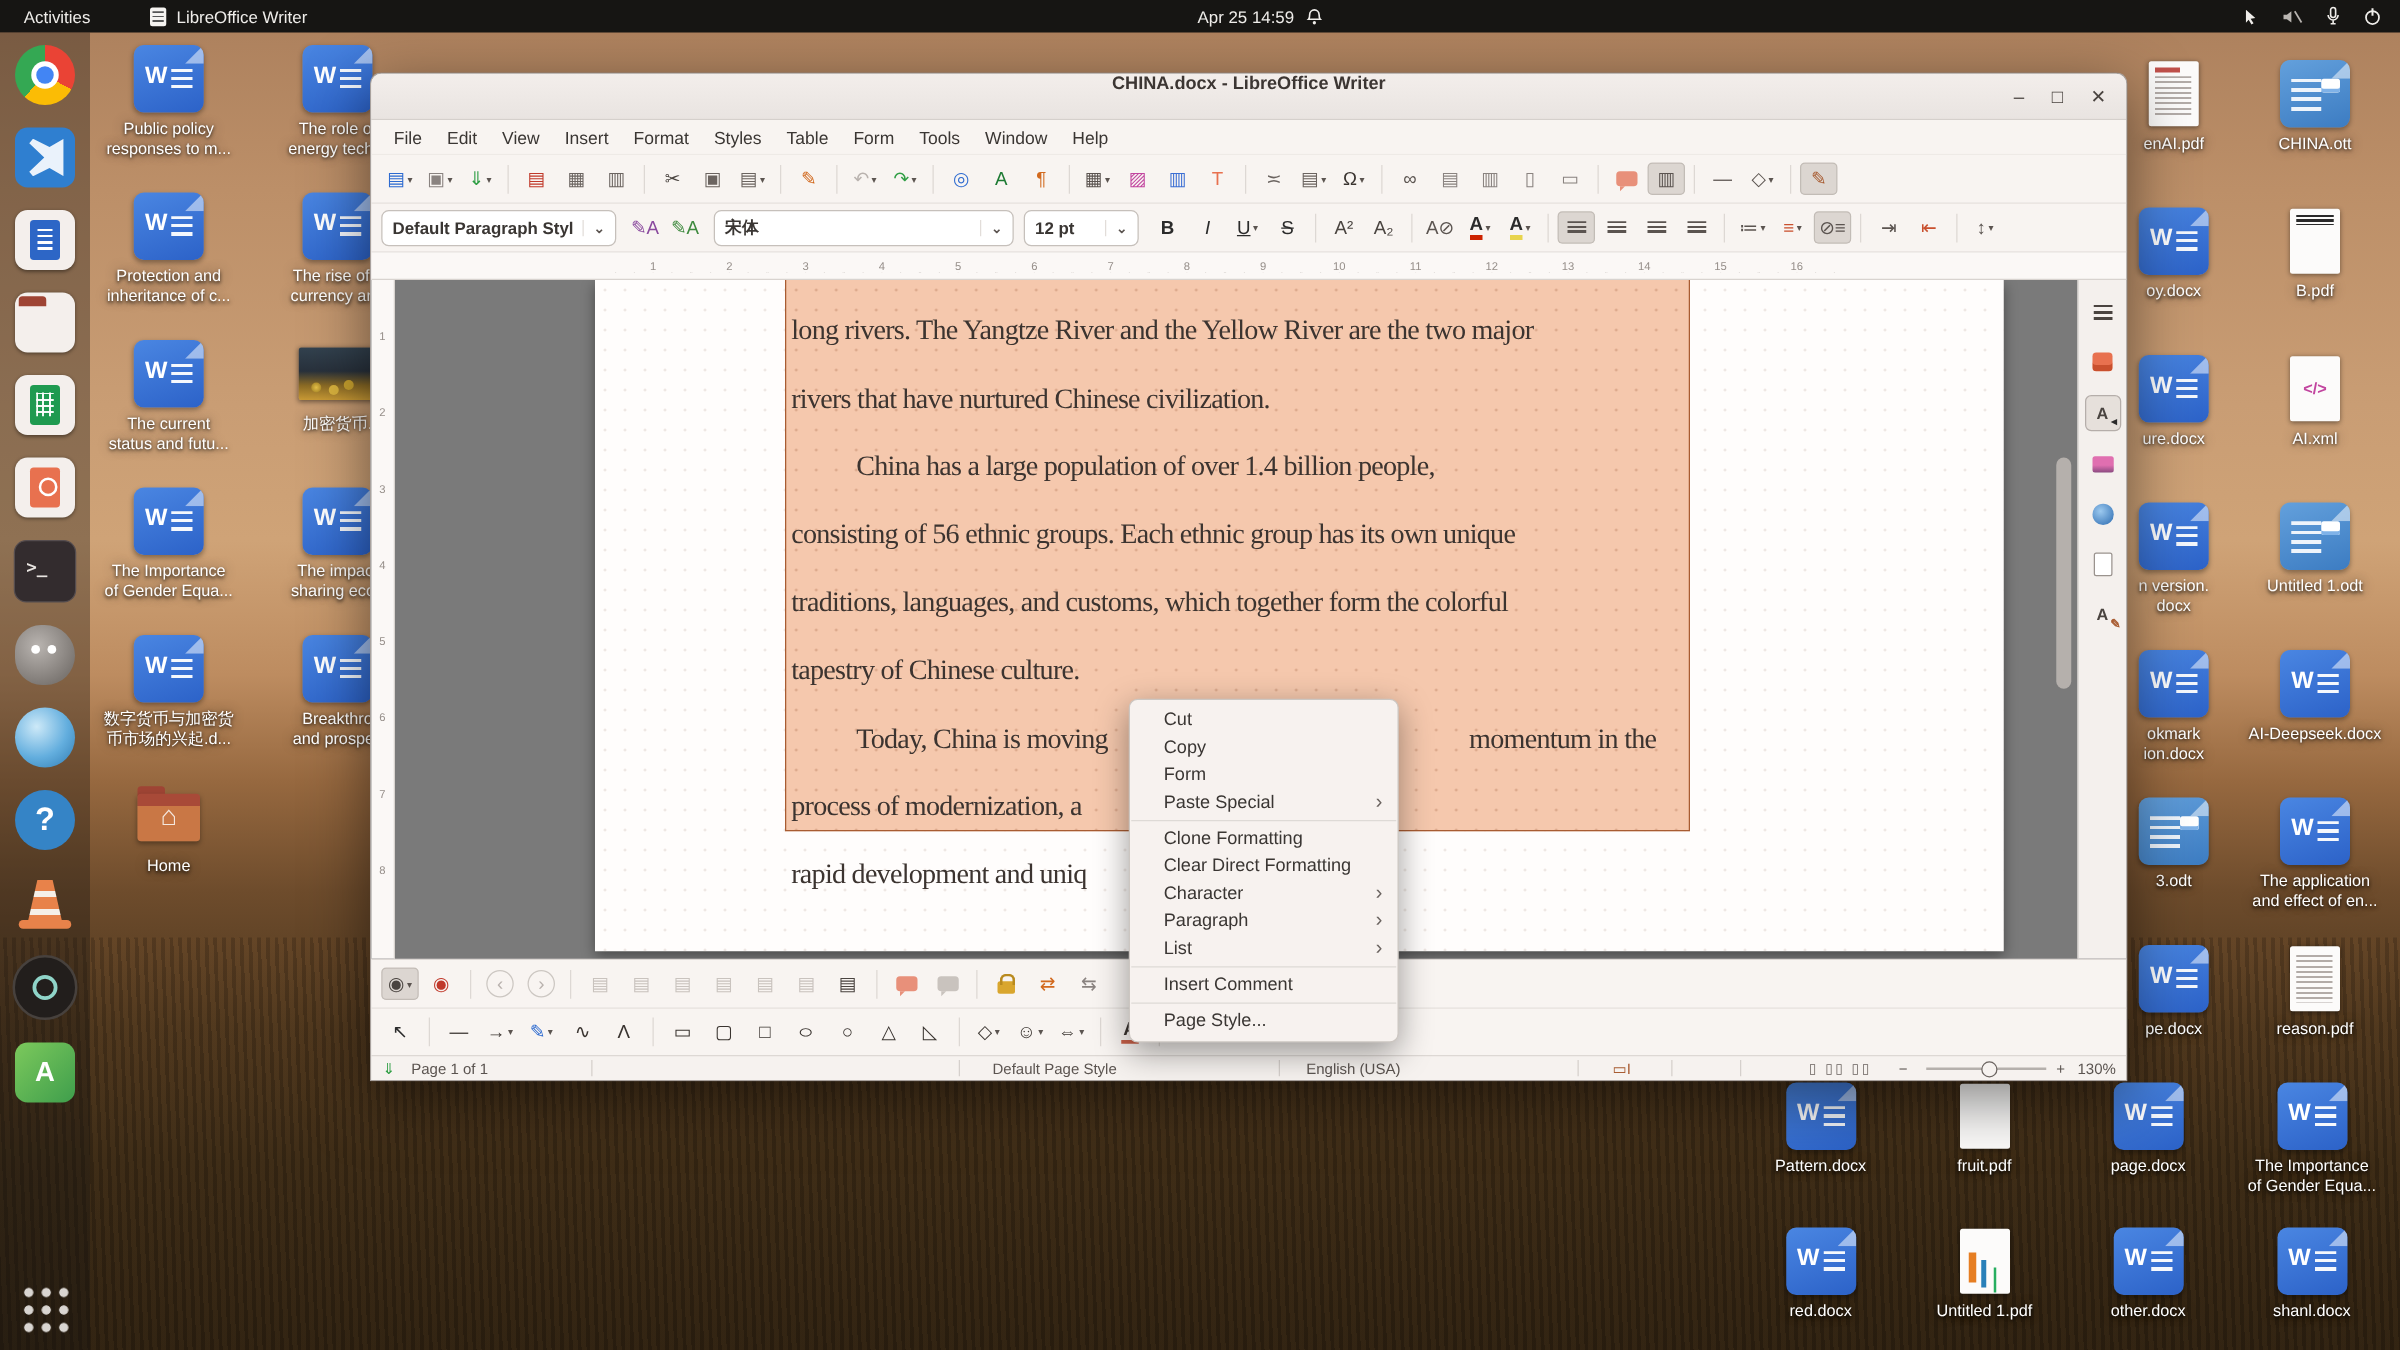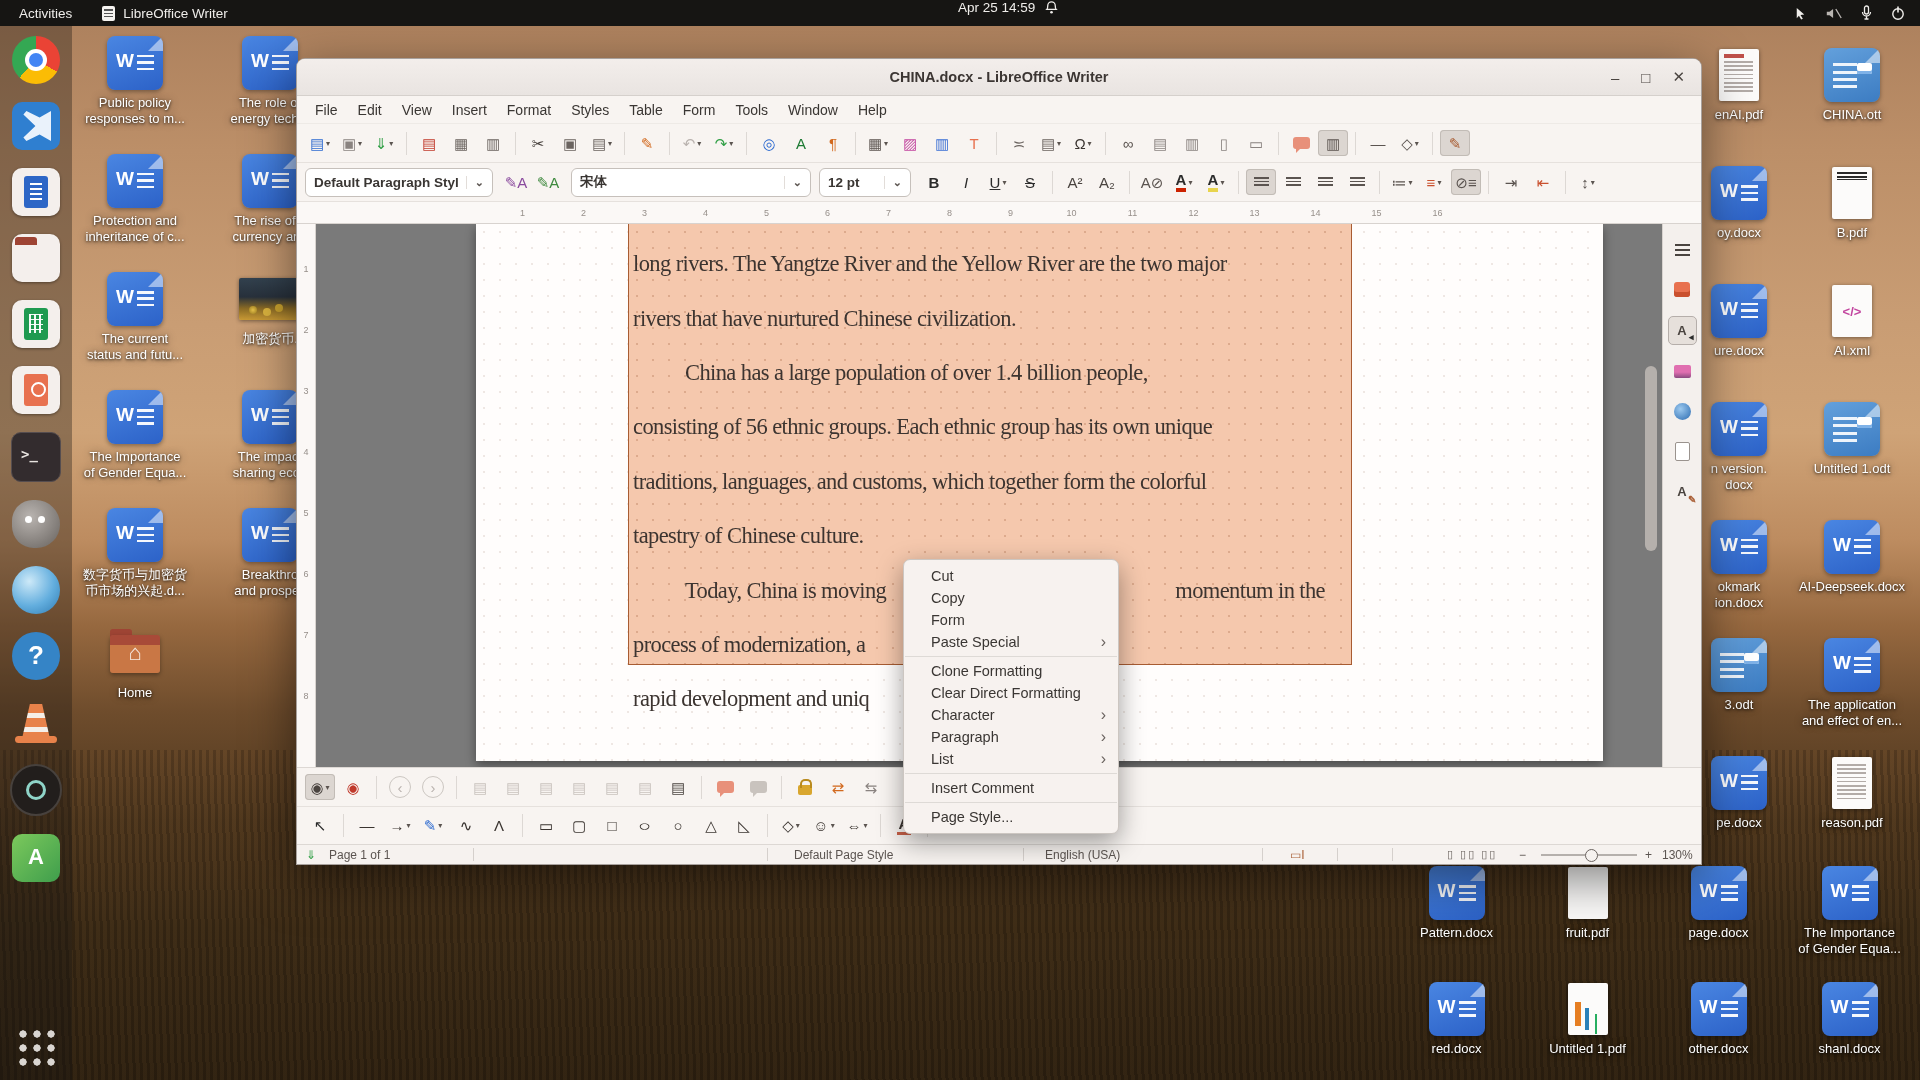--- a/index.html
+++ b/index.html
@@ -8,26 +8,26 @@
   
   .wallpaper{position:absolute;inset:0;
     background:linear-gradient(180deg,#ab7f5c 0%,#bc8f68 14%,#c99d74 30%,#cfa377 40%,
       #bd8c60 50%,#96683f 58%,#6e4c2c 66%,#4e371e 76%,#3a2a16 86%,#2c2011 100%);}
   .grass{position:absolute;left:0;right:0;bottom:0;height:330px;
     background:repeating-linear-gradient(88deg,rgba(25,15,5,.28) 0 3px,rgba(120,80,35,.10) 3px 7px);
     opacity:.8;}
   
   .topbar{position:absolute;left:0;top:0;width:1920px;height:26px;background:#161513;
     color:#efedea;display:flex;align-items:center;font-size:13.5px;z-index:40;}
-  .tb-left{display:flex;align-items:center;gap:30px;padding-left:19px;}
+  .tb-left{display:flex;align-items:center;gap:48px;padding-left:19px;}
   .tb-app{display:flex;align-items:center;gap:8px;}
   .doc-mini{width:13px;height:15px;background:#f5f3f0;border-radius:2px;position:relative;}
   .doc-mini::before{content:"";position:absolute;left:2px;top:3px;right:2px;height:9px;
     background:repeating-linear-gradient(to bottom,#555 0 1.5px,transparent 1.5px 3.5px);}
-  .tb-clock{position:absolute;left:958px;top:0;height:26px;display:flex;gap:9px;}
+  .tb-clock{position:absolute;left:958px;top:0;height:26px;display:flex;align-items:center;gap:9px;}
   .tb-right{position:absolute;right:14px;top:0;height:26px;display:flex;align-items:center;gap:17px;}
   .tb-right svg{display:block;}
   
   .dock{position:absolute;left:0;top:26px;bottom:0;width:72px;z-index:30;
     background:rgba(24,20,17,.35);display:flex;flex-direction:column;align-items:center;
     padding-top:10px;gap:18px;}
   .dk{width:48px;height:48px;position:relative;flex:none;}
   .dk-chrome{background:conic-gradient(#ea4335 0 33%,#fbbc05 33% 62%,#34a853 62% 100%);border-radius:50%;}
   .dk-chrome::before{content:"";position:absolute;inset:13px;background:#fff;border-radius:50%;}
   .dk-chrome::after{content:"";position:absolute;inset:17px;background:#4285f4;border-radius:50%;}
@@ -117,21 +117,21 @@
     background:#9e4434;border-radius:3px 3px 0 0;}
   .ic-home .ic-inner{position:absolute;left:3px;top:9px;width:50px;height:38px;border-radius:3px;
     background:linear-gradient(180deg,#a84a38 0 26%,#c97745 26% 100%);box-shadow:0 2px 4px rgba(0,0,0,.35);}
   .ic-home .ic-inner::before{content:"⌂";position:absolute;left:50%;top:50%;
     transform:translate(-50%,-54%);color:#f5e8df;font-size:22px;}
   
   .window{position:absolute;left:296px;top:58px;width:1404px;height:805px;z-index:10;
     background:#f6f2ef;border-radius:9px 9px 0 0;box-shadow:0 14px 50px rgba(0,0,0,.5);
     display:flex;flex-direction:column;overflow:hidden;border:1px solid rgba(90,80,75,.5);}
   .titlebar{height:36px;flex:none;background:linear-gradient(180deg,#f3eeeb,#e9e4e1);
-    border-bottom:1px solid #d5d0cc;display:flex;align-items:center;justify-content:center;
+    border-bottom:1px solid #d5d0cc;display:flex;align-items:flex-start;justify-content:center;
     position:relative;font-size:14.5px;font-weight:bold;color:#3c3633;}
   .win-controls{position:absolute;right:16px;top:0;height:36px;display:flex;align-items:center;gap:22px;
     font-size:15px;color:#4a4440;font-weight:normal;}
   .menubar{height:27px;flex:none;background:#f8f4f1;display:flex;align-items:center;
     padding-left:8px;font-size:14px;color:#3a3633;position:relative;}
   .menubar span.mb{padding:0 10px;cursor:default;}
   .mb-close{position:absolute;right:13px;color:#6b6460;font-size:14px;}
   .toolbar{height:38px;flex:none;background:#f8f4f1;border-top:1px solid #eeeae6;display:flex;
     align-items:center;padding-left:8px;gap:2px;}
   .tbtn{min-width:26px;height:26px;display:flex;align-items:center;justify-content:center;

